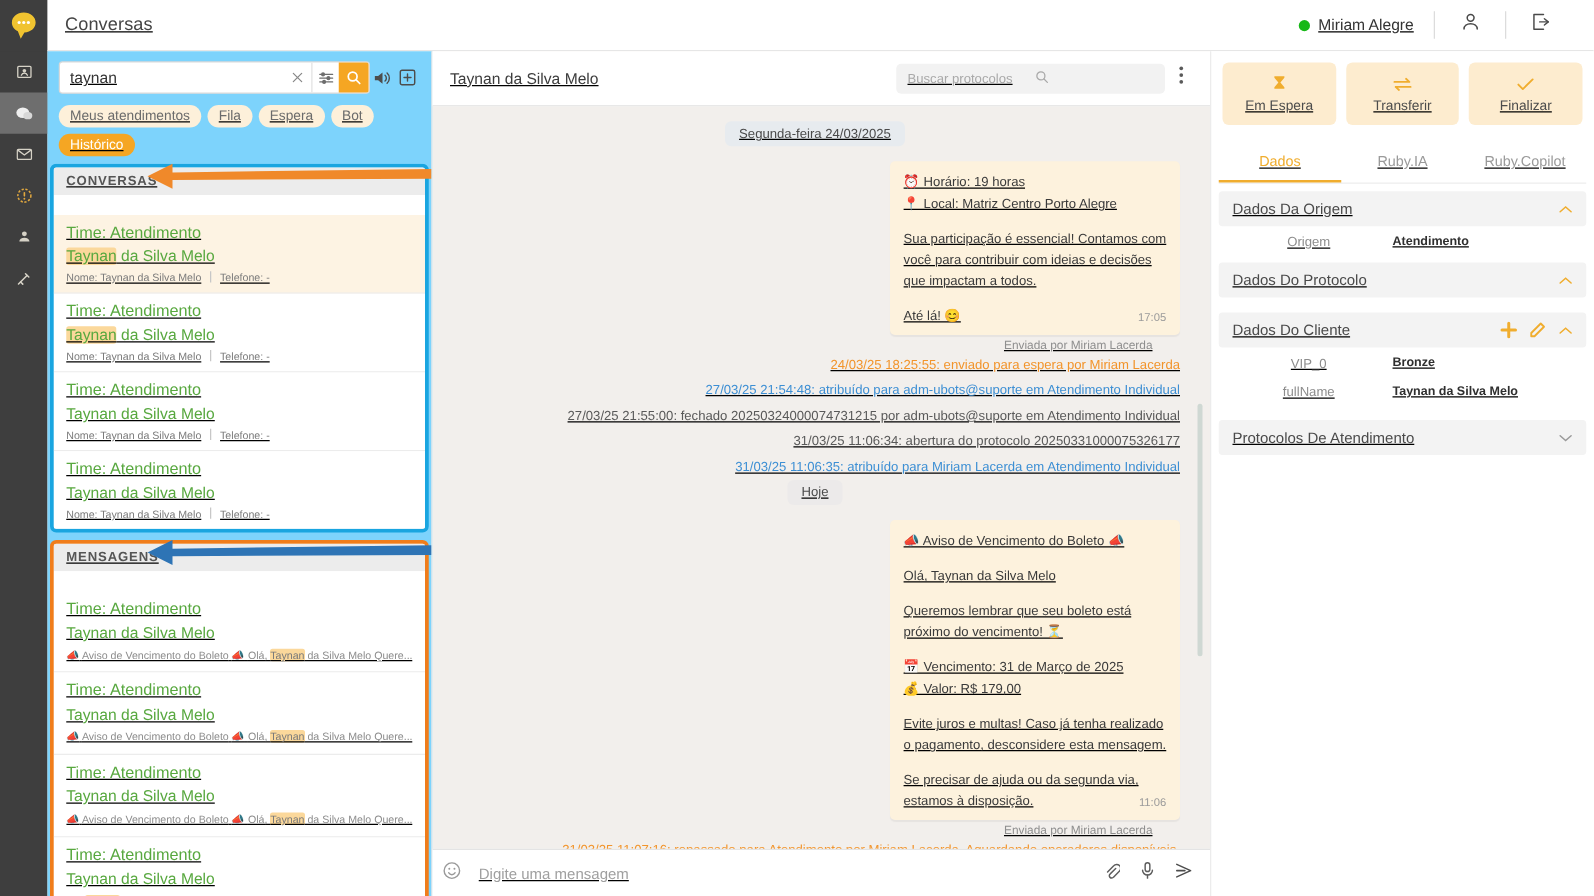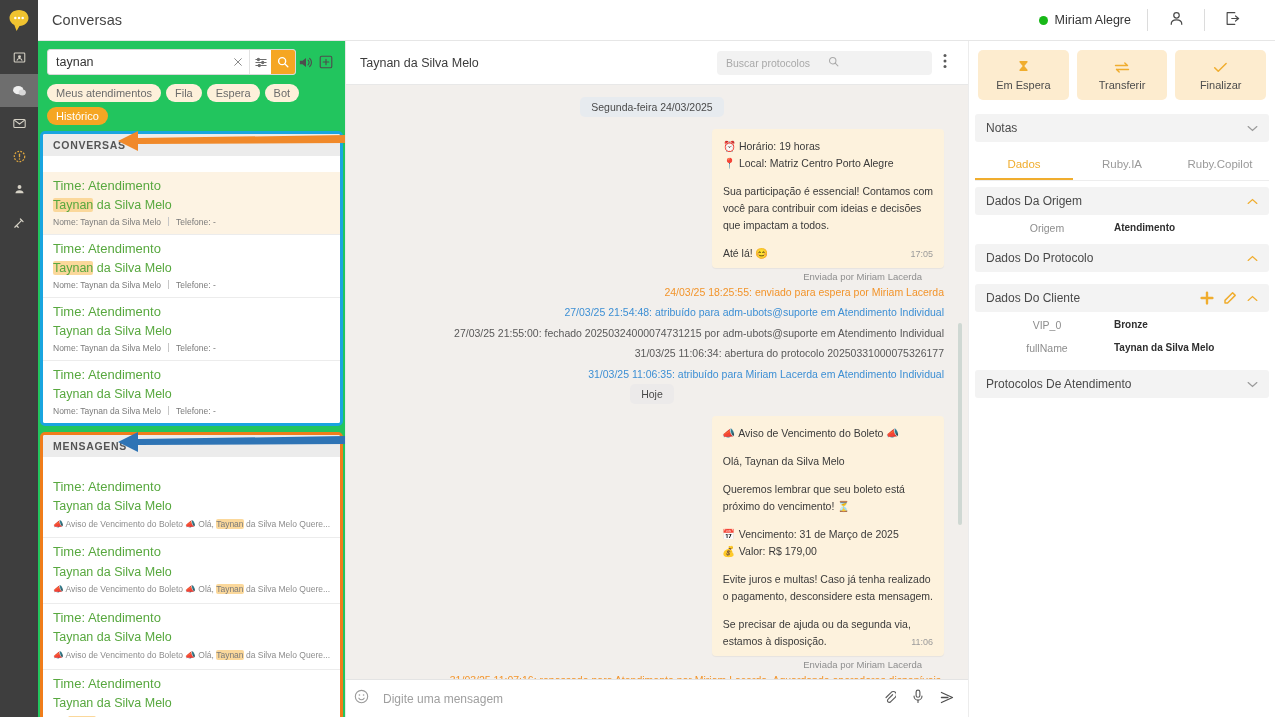--- a/index.html
+++ b/index.html
@@ -3,21 +3,21 @@
 <meta charset="utf-8">
 <title>Conversas</title>
 <style>
   * { box-sizing: border-box; margin: 0; padding: 0; }
   html, body {
     width: 1275px; height: 717px;
     font-family: "Liberation Sans", sans-serif;
     background: #ffffff;
     overflow: hidden;
   }
-  .app { position: relative; width: 1275px; height: 717px; display: flex; }
+  .app { position: relative; width: 1275px; height: 717px; display: flex; text-decoration: underline; }
 
   
   .rail {
     width: 38px; height: 717px; background: #3e3e3e;
     display: flex; flex-direction: column; align-items: center; flex: 0 0 38px;
   }
   .rail-logo {
     width: 38px; height: 41px; background: #3e3e3e;
     display: flex; align-items: center; justify-content: center;
   }
@@ -39,21 +39,21 @@
   .user-chip { display: flex; align-items: center; gap: 7px; padding: 0 16px; font-size: 12.5px; color: #333; }
   .dot-green { width: 9px; height: 9px; border-radius: 50%; background: #18b818; display: inline-block; }
   .tb-sep { width: 1px; height: 22px; background: #dcdcdc; }
   .tb-btn { width: 56px; display: flex; align-items: center; justify-content: center; color: #555; }
 
   
   .main { flex: 1; display: flex; min-height: 0; }
 
   
   .col-list {
-    width: 308px; flex: 0 0 308px; background: #22c55e;
+    width: 308px; flex: 0 0 308px; background: #7dd3fc;
     display: flex; flex-direction: column; min-height: 0;
     border-right: 1px solid #e8e8e8;
   }
   .search-row { padding: 8px 9px 4px 9px; display: flex; align-items: center; gap: 0; }
   .search-box {
     flex: 1; display: flex; align-items: center; border: 1px solid #d9d9d9;
     border-radius: 3px; height: 26px; background: #fff; overflow: hidden;
   }
   .search-box input {
     flex: 1; border: 0; outline: 0; font-size: 12.5px; color: #333;
@@ -583,28 +583,20 @@
           <div class="action">
             <div class="ai">
               <svg width="15" height="13" viewBox="0 0 16 12" fill="none" stroke="#f0ad2e" stroke-width="1.6" stroke-linecap="round" stroke-linejoin="round">
                 <path d="M1.8 6.2 5.6 10 14 1.8"></path>
               </svg>
             </div>
             <div class="al">Finalizar</div>
           </div>
         </div>
 
-        <div class="sect-head">
-          <span class="sh-title">Notas</span>
-          <span class="chev">
-            <svg width="11" height="7" viewBox="0 0 12 8" fill="none" stroke="#9a9a9a" stroke-width="1.4" stroke-linecap="round">
-                <path d="M1 1.8 6 6.2 11 1.8"></path>
-              </svg>
-          </span>
-        </div>
 
         <div class="tabs">
           <div class="tab active">Dados</div>
           <div class="tab">Ruby.IA</div>
           <div class="tab">Ruby.Copilot</div>
         </div>
 
         <div class="sect-head amber">
           <span class="sh-title">Dados Da Origem</span>
           <span class="chev">

